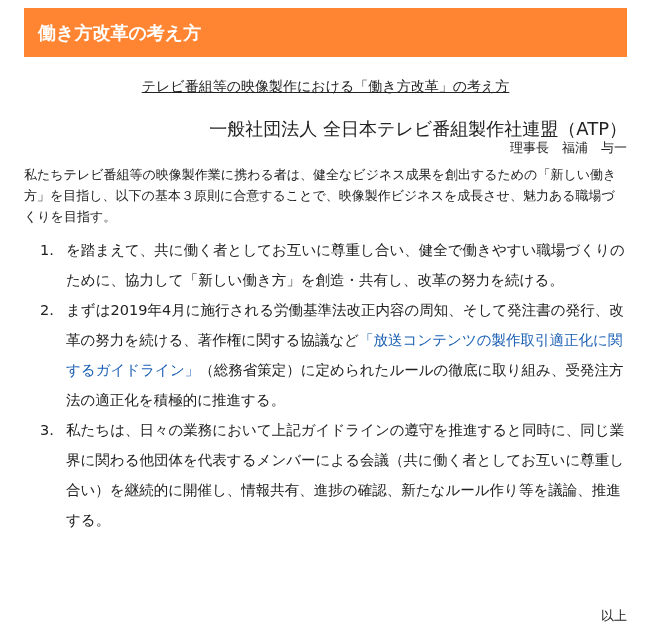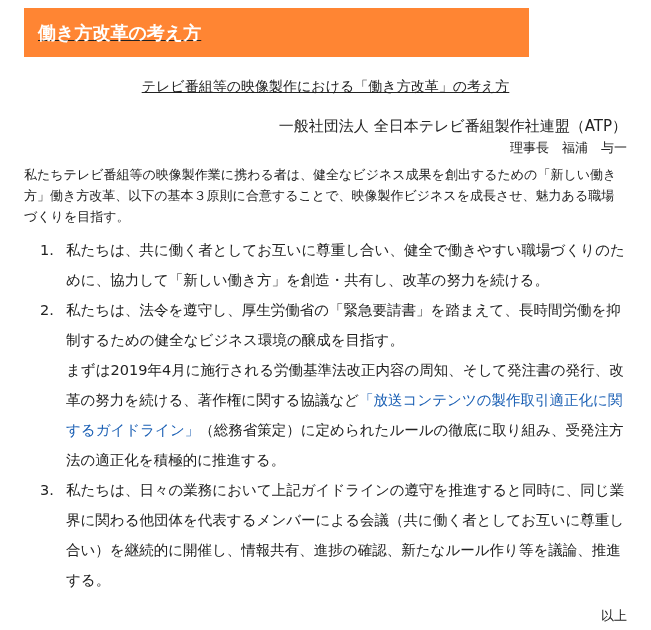--- a/index.html
+++ b/index.html
@@ -2,34 +2,34 @@
 <html><head>
 <meta charset="utf-8">
 <style>
   html, body { margin: 0; padding: 0; background: #ffffff; }
   body {
     width: 651px; height: 630px; overflow: hidden; position: relative;
     font-family: "DejaVu Sans", "Liberation Sans", sans-serif;
     color: #222222;
   }
   .header-bar {
-    position: absolute; left: 24px; top: 8px; width: 505px; height: 49px;
+    position: absolute; left: 24px; top: 8px; width: 603px; height: 49px;
     background: #ff8533;
     box-sizing: border-box; padding-left: 14px;
-    display: flex; align-items: center; text-decoration: underline;
+    display: flex; align-items: center;
   }
   .header-title {
     color: #ffffff; font-weight: bold; font-size: 18px; letter-spacing: 0px;
   }
   .doc-title {
     position: absolute; left: 0; top: 78px; width: 651px; text-align: center;
     font-size: 14px; text-decoration: underline; color: #222;
   }
   .org {
-    position: absolute; right: 24px; top: 117px; font-size: 15px; text-align: right;
+    position: absolute; right: 24px; top: 117px; font-size: 18px; text-align: right;
   }
   .signer {
     position: absolute; right: 24px; top: 139px; font-size: 13px; text-align: left;
     white-space: pre;
   }
   .intro {
     position: absolute; left: 24px; top: 164px; width: 600px;
     font-size: 13px; line-height: 21px;
   }
   ol.principles {
@@ -49,30 +49,29 @@
 
 <div class="header-bar">
   <span class="header-title">働き方改革の考え方</span>
 </div>
 
 <div class="doc-title">テレビ番組等の映像製作における「働き方改革」の考え方</div>
 
 <div class="org">一般社団法人 全日本テレビ番組製作社連盟（ATP）</div>
 <div class="signer">理事長　福浦　与一</div>
 
-<div class="intro">私たちテレビ番組等の映像製作業に携わる者は、健全なビジネス成果を創出するための「新しい働き方」働き方改革、以下の基本３原則に合意することで、映像製作ビジネスを成長させ、魅力ある職場づくりを目指す。</div>
+<div class="intro">私たちテレビ番組等の映像製作業に携わる者は、健全なビジネス成果を創出するための「新しい働き方」を目指し、以下の基本３原則に合意することで、映像製作ビジネスを成長させ、魅力ある職場づくりを目指す。</div>
 
 <ol class="principles">
   <li>
     <span class="num">1.</span>
-    <span>私たちは、共に働く者としてお互いに尊重し合い、健全で働きやすい職場づくりのために、協力して「新しい働き方」を創造・共有し、改革の努力を続ける。</span>
+    <span>を踏まえて、共に働く者としてお互いに尊重し合い、健全で働きやすい職場づくりのために、協力して「新しい働き方」を創造・共有し、改革の努力を続ける。</span>
   </li>
   <li>
     <span class="num">2.</span>
-    <div>私たちは、法令を遵守し、厚生労働省の「緊急要請書」を踏まえて、長時間労働を抑制するための健全なビジネス環境の醸成を目指す。</div>
     <div><span>まずは2019年4月に施行される労働基準法改正内容の周知、そして発注書の発行、改革の努力を続ける、著作権に関する協議など</span><a class="link">「放送コンテンツの製作取引適正化に関するガイドライン」</a><span>（総務省策定）に定められたルールの徹底に取り組み、受発注方法の適正化を積極的に推進する。</span></div>
   </li>
   <li>
     <span class="num">3.</span>
     <span>私たちは、日々の業務において上記ガイドラインの遵守を推進すると同時に、同じ業界に関わる他団体を代表するメンバーによる会議（共に働く者としてお互いに尊重し合い）を継続的に開催し、情報共有、進捗の確認、新たなルール作り等を議論、推進する。</span>
   </li>
 </ol>
 
 <div class="closing">以上</div>
 

